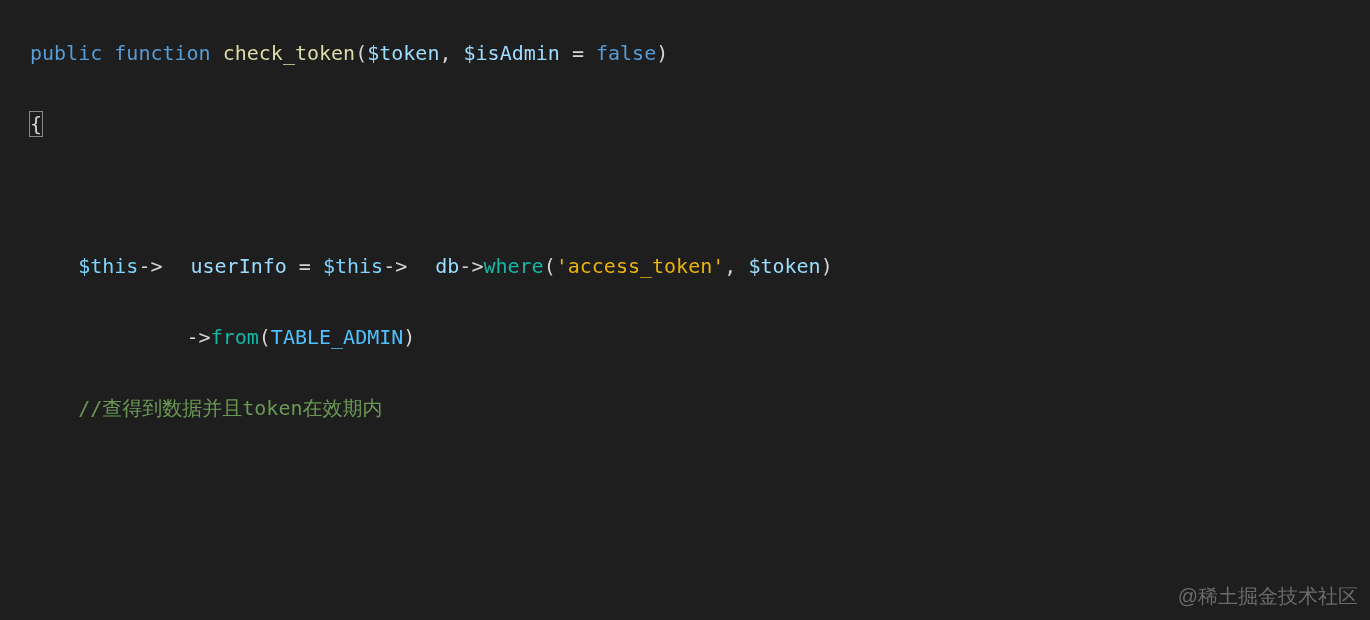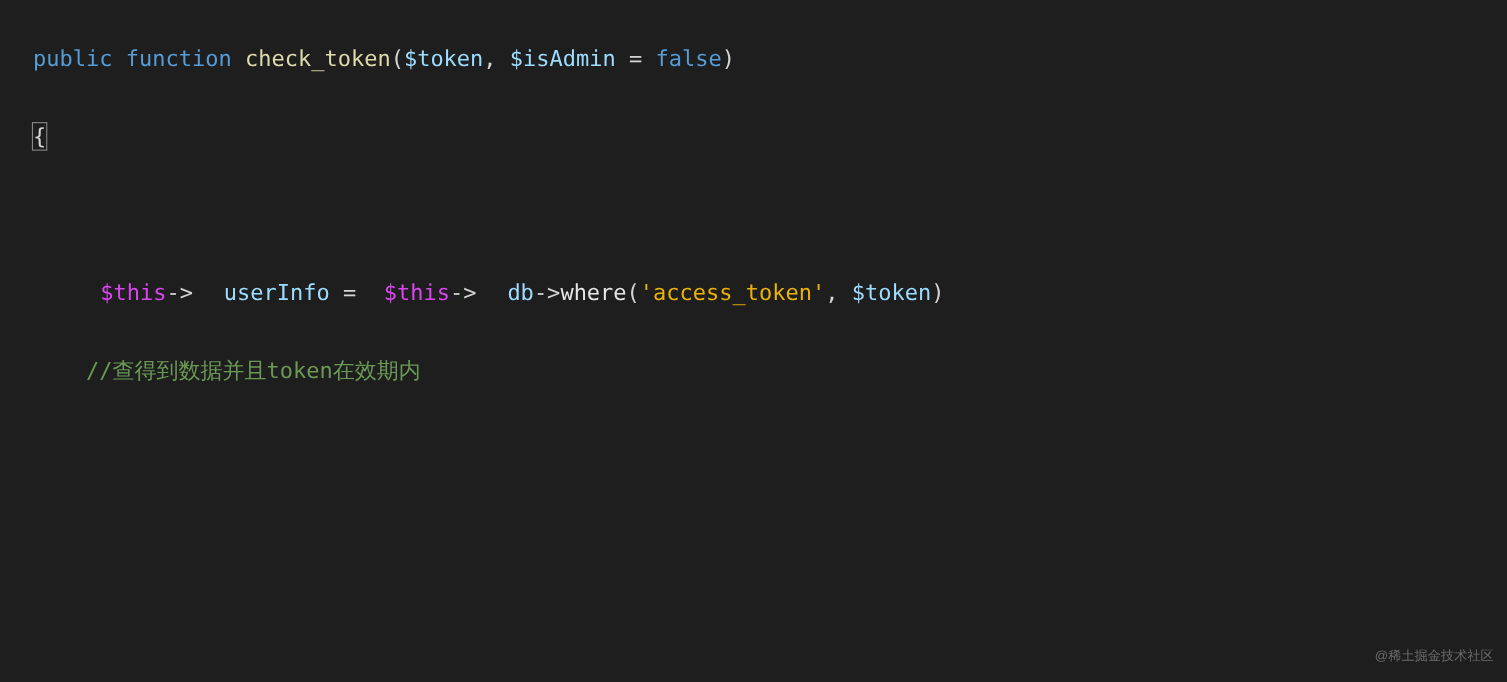--- a/index.html
+++ b/index.html
@@ -22,51 +22,52 @@
   }
   pre {
     margin: 0;
     font-family: inherit;
     white-space: pre;
   }
   .line { display: block; }
   .k-storage { color: #569cd6; }       
   .k-false   { color: #569cd6; }       
   .fn-def    { color: #dcdcaa; }       
-  .call      { color: #e5e5e5; }       
+  .call      { color: #14b8a6; }       
   .var       { color: #9cdcfe; }       
-  .this      { color: #d946ef; margin-left: 13px; }       
+  .this      { color: #7dd3fc; }       
   .prop      { color: #9cdcfe; margin-left: 28px; }
   .op        { color: #d4d4d4; }       
   .str       { color: #eab308; }       
   .comment   { color: #6a9955; }
   .const     { color: #4fc1ff; }       
   .paren, .brace, .bracket, .semi, .comma { color: #d4d4d4; }
   .brace-sel {
     border: 1px solid #888;
     margin: -1px;
     padding: 0;
   }
   .watermark {
     position: absolute;
     right: 12px;
     bottom: 6px;
     color: #6b6b6b;
-    font-size: 12px;
+    font-size: 20px;
     font-family: -apple-system, BlinkMacSystemFont, "Segoe UI", sans-serif;
   }
 </style>
 </head>
 <body>
 
 <div class="editor">
 <pre><span class="line"><span class="k-storage">public</span> <span class="k-storage">function</span> <span class="fn-def">check_token</span><span class="paren">(</span><span class="var">$token</span><span class="comma">, </span><span class="var">$isAdmin</span><span class="op"> = </span><span class="k-false">false</span><span class="paren">)</span></span>
 <span class="line"><span class="brace-sel">{</span></span>
 <span class="line"> </span>
 <span class="line">    <span class="this">$this</span><span class="op">-&gt;</span><span class="prop">userInfo</span><span class="op"> = </span><span class="this">$this</span><span class="op">-&gt;</span><span class="prop">db</span><span class="op">-&gt;</span><span class="call">where</span><span class="paren">(</span><span class="str">'access_token'</span><span class="comma">, </span><span class="var">$token</span><span class="paren">)</span></span>
+<span class="line">             <span class="op">-&gt;</span><span class="call">from</span><span class="paren">(</span><span class="const">TABLE_ADMIN</span><span class="paren">)</span></span>
 <span class="line">    <span class="comment">//查得到数据并且token在效期内</span></span>
 
 
 
 
 
 
 
 </pre>
 <div class="watermark">@稀土掘金技术社区</div>

